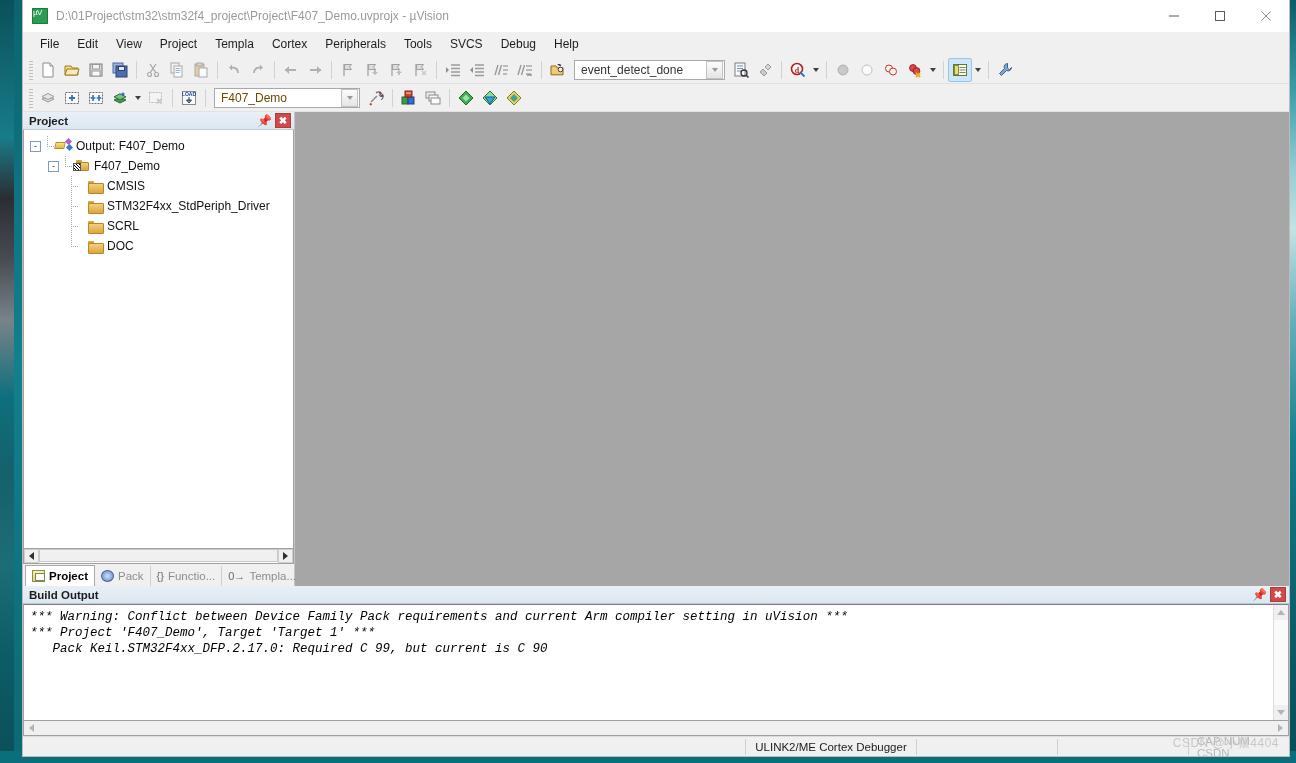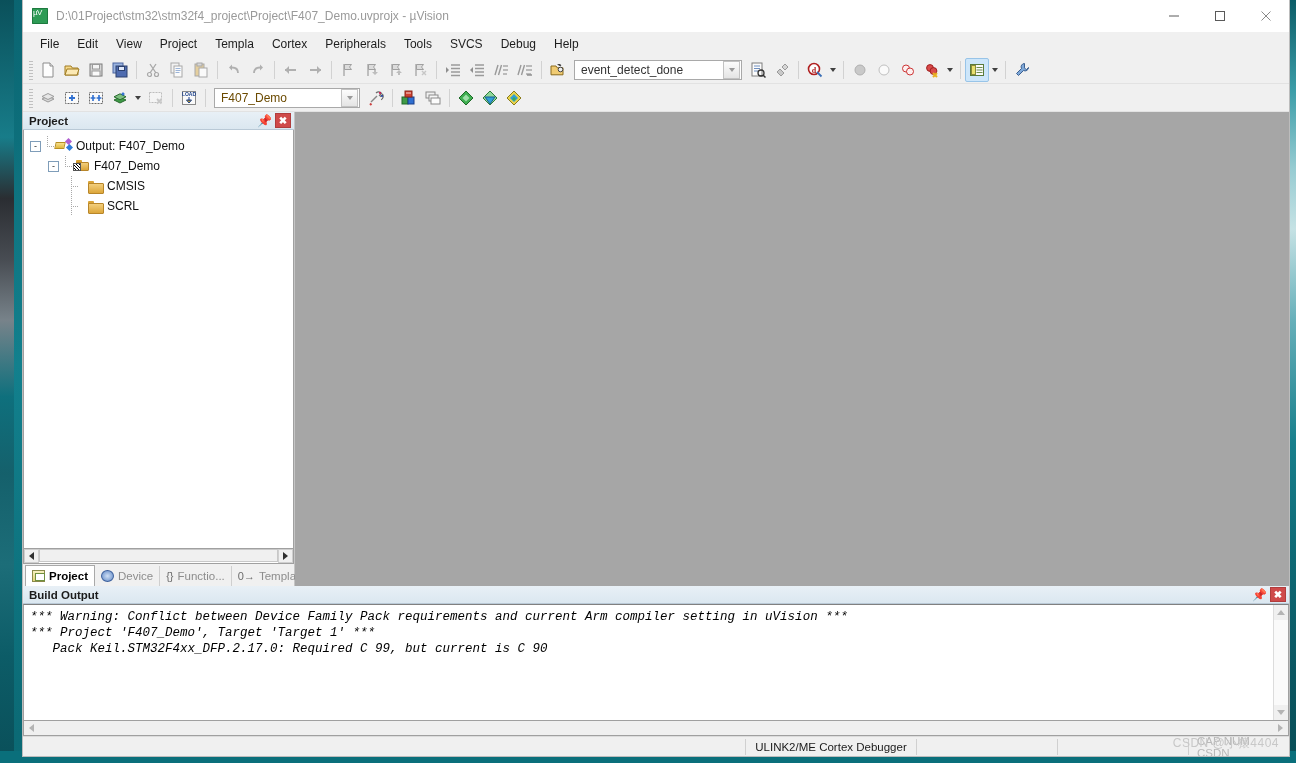--- a/index.html
+++ b/index.html
@@ -447,21 +447,21 @@
     <div class="tsep"></div>
 
     <div class="tbtn">
       <svg width="16" height="16" viewBox="0 0 16 16">
           <path d="M1 4h5l1.2 1.8H13v7H1z" fill="#f0cb72" stroke="#8a6a1c"></path>
           <path d="M7 2.5c1.6-1 3.5-.5 4.4.8l-1.1.9z" fill="#3a3a3a"></path>
           <circle cx="10.5" cy="7.5" r="2.3" fill="#eee" stroke="#444"></circle>
         </svg>
     </div>
 
-    <div class="tcombo" style="width:168px">
+    <div class="tcombo" style="width:151px">
       <span class="val" placeholder="Find">event_detect_done</span>
       <div style="flex:1"></div>
       <div class="arrowbox"></div>
     </div>
 
     <div class="tbtn">
       <svg width="16" height="16" viewBox="0 0 16 16">
           <rect x="2" y="1" width="10" height="13" fill="#fbfbfb" stroke="#7d7d7d"></rect>
           <path d="M4 4h6M4 6.5h6M4 9h4" stroke="#6f8fc0" stroke-width="1"></path>
           <circle cx="11" cy="11" r="3" fill="none" stroke="#333" stroke-width="1.3"></circle>
@@ -670,30 +670,44 @@
 
             <div class="trow" style="padding-left:36px">
               <div class="dots">
                   <span class="vline"></span>
                 </div>
               <div style="width:9px"></div>
               <div class="icon-folder"></div>
               <span class="tlabel">CMSIS</span>
             </div>
 
+            <div class="trow" style="padding-left:36px">
+              <div class="dots">
+                  <span class="vline"></span>
+                </div>
+              <div style="width:9px"></div>
+              <div class="icon-folder"></div>
+              <span class="tlabel">STM32F4xx_StdPeriph_Driver</span>
+            </div>
 
             <div class="trow" style="padding-left:36px">
               <div class="dots">
                   <span class="vline"></span>
                 </div>
               <div style="width:9px"></div>
               <div class="icon-folder"></div>
               <span class="tlabel">SCRL</span>
             </div>
 
+            <div class="trow" style="padding-left:36px">
+              <div class="dots last"></div>
+              <div style="width:9px"></div>
+              <div class="icon-folder"></div>
+              <span class="tlabel">DOC</span>
+            </div>
 
           </div>
         </div>
 
         <div class="hscroll">
           <div class="hs-btn">
               <span class="arr-l"></span>
             </div>
           <div class="hs-track">
               <div class="hs-thumb" style="width:100%"></div>
@@ -703,21 +717,21 @@
             </div>
         </div>
 
         <div class="tabstrip">
           <div class="ptab sel">
             <span class="tabicon ti-project"></span>
             <span>Project</span>
           </div>
           <div class="ptab">
             <span class="tabicon ti-books"></span>
-            <span>Device</span>
+            <span>Pack</span>
           </div>
           <div class="ptab">
             <span class="ti-func">{}</span>
             <span>Functio...</span>
           </div>
           <div class="ptab">
             <span class="ti-tmpl">0→</span>
             <span>Templa...</span>
           </div>
         </div>

